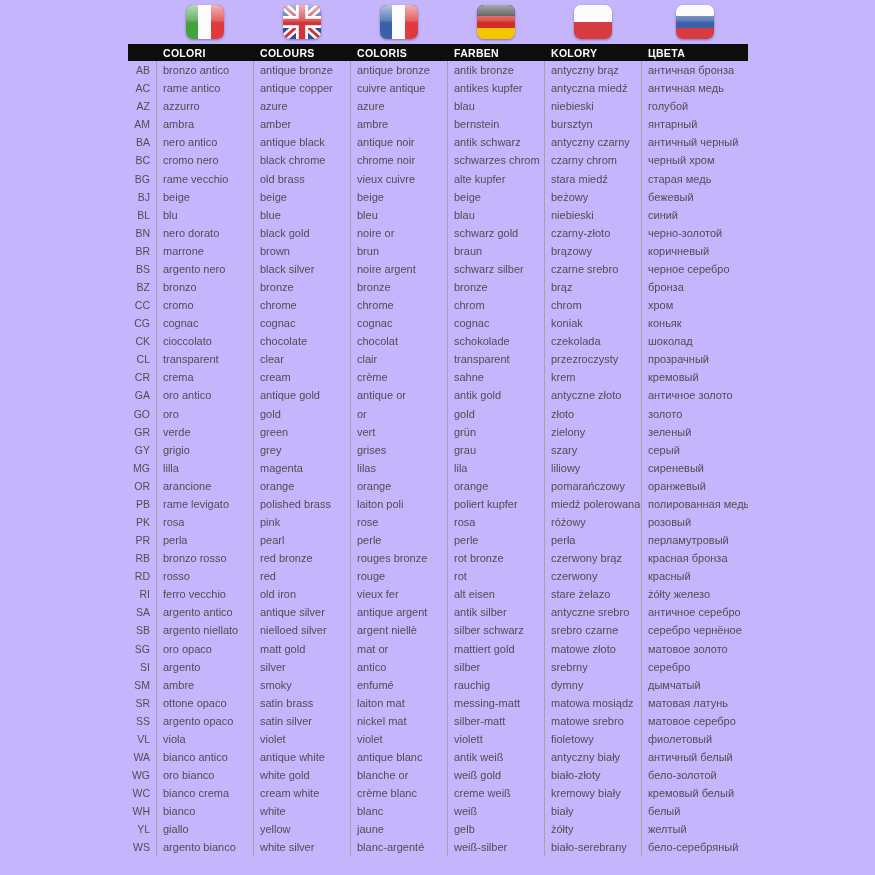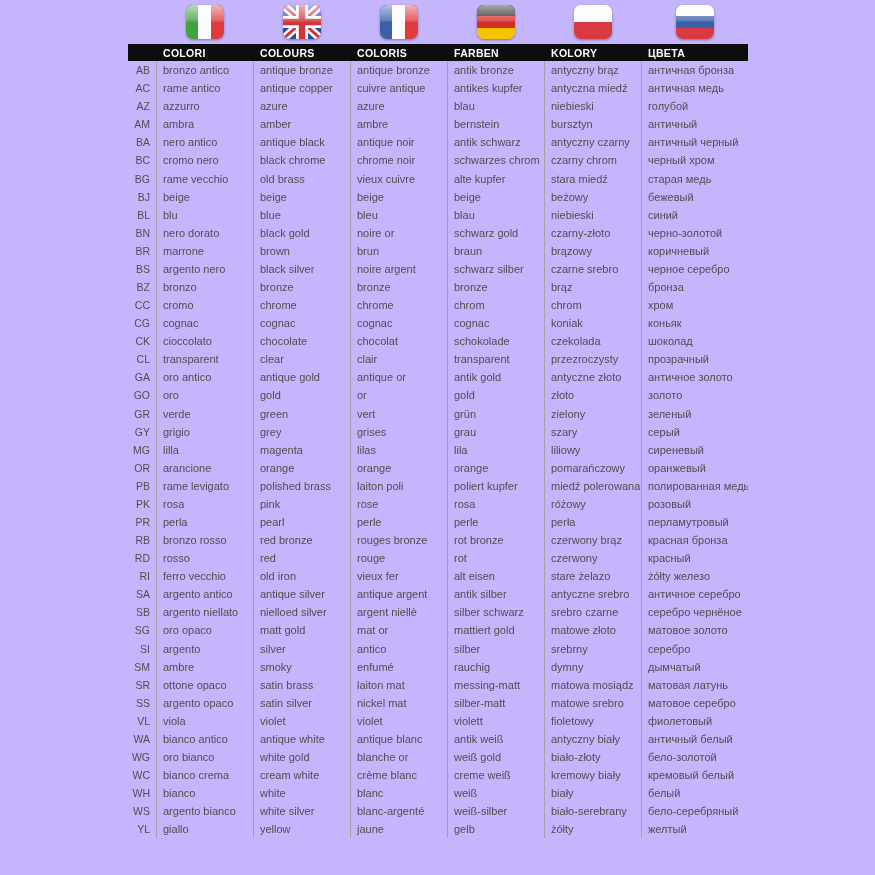--- a/index.html
+++ b/index.html
@@ -167,21 +167,21 @@
           <span class="cell lang-col">niebieski</span>
           <span class="cell lang-col last">голубой</span>
         </div>
         <div class="row">
           <span class="cell code-col">AM</span>
           <span class="cell lang-col">ambra</span>
           <span class="cell lang-col">amber</span>
           <span class="cell lang-col">ambre</span>
           <span class="cell lang-col">bernstein</span>
           <span class="cell lang-col">bursztyn</span>
-          <span class="cell lang-col last">античный</span>
+          <span class="cell lang-col last">янтарный</span>
         </div>
         <div class="row">
           <span class="cell code-col">BA</span>
           <span class="cell lang-col">nero antico</span>
           <span class="cell lang-col">antique black</span>
           <span class="cell lang-col">antique noir</span>
           <span class="cell lang-col">antik schwarz</span>
           <span class="cell lang-col">antyczny czarny</span>
           <span class="cell lang-col last">античный черный</span>
         </div>
@@ -287,20 +287,29 @@
         <div class="row">
           <span class="cell code-col">CL</span>
           <span class="cell lang-col">transparent</span>
           <span class="cell lang-col">clear</span>
           <span class="cell lang-col">clair</span>
           <span class="cell lang-col">transparent</span>
           <span class="cell lang-col">przezroczysty</span>
           <span class="cell lang-col last">прозрачный</span>
         </div>
         <div class="row">
+          <span class="cell code-col">CR</span>
+          <span class="cell lang-col">crema</span>
+          <span class="cell lang-col">cream</span>
+          <span class="cell lang-col">crème</span>
+          <span class="cell lang-col">sahne</span>
+          <span class="cell lang-col">krem</span>
+          <span class="cell lang-col last">кремовый</span>
+        </div>
+        <div class="row">
           <span class="cell code-col">GA</span>
           <span class="cell lang-col">oro antico</span>
           <span class="cell lang-col">antique gold</span>
           <span class="cell lang-col">antique or</span>
           <span class="cell lang-col">antik gold</span>
           <span class="cell lang-col">antyczne złoto</span>
           <span class="cell lang-col last">античное золото</span>
         </div>
         <div class="row">
           <span class="cell code-col">GO</span>
@@ -503,32 +512,32 @@
         <div class="row">
           <span class="cell code-col">WH</span>
           <span class="cell lang-col">bianco</span>
           <span class="cell lang-col">white</span>
           <span class="cell lang-col">blanc</span>
           <span class="cell lang-col">weiß</span>
           <span class="cell lang-col">biały</span>
           <span class="cell lang-col last">белый</span>
         </div>
         <div class="row">
+          <span class="cell code-col">YL</span>
+          <span class="cell lang-col">giallo</span>
+          <span class="cell lang-col">yellow</span>
+          <span class="cell lang-col">jaune</span>
+          <span class="cell lang-col">gelb</span>
+          <span class="cell lang-col">żółty</span>
+          <span class="cell lang-col last">желтый</span>
+        </div>
+        <div class="row">
           <span class="cell code-col">WS</span>
           <span class="cell lang-col">argento bianco</span>
           <span class="cell lang-col">white silver</span>
           <span class="cell lang-col">blanc-argenté</span>
           <span class="cell lang-col">weiß-silber</span>
           <span class="cell lang-col">biało-serebrany</span>
           <span class="cell lang-col last">бело-серебряный</span>
         </div>
-        <div class="row">
-          <span class="cell code-col">YL</span>
-          <span class="cell lang-col">giallo</span>
-          <span class="cell lang-col">yellow</span>
-          <span class="cell lang-col">jaune</span>
-          <span class="cell lang-col">gelb</span>
-          <span class="cell lang-col">żółty</span>
-          <span class="cell lang-col last">желтый</span>
-        </div>
       </div>
   </div>
 </div>
 
 </body></html>

